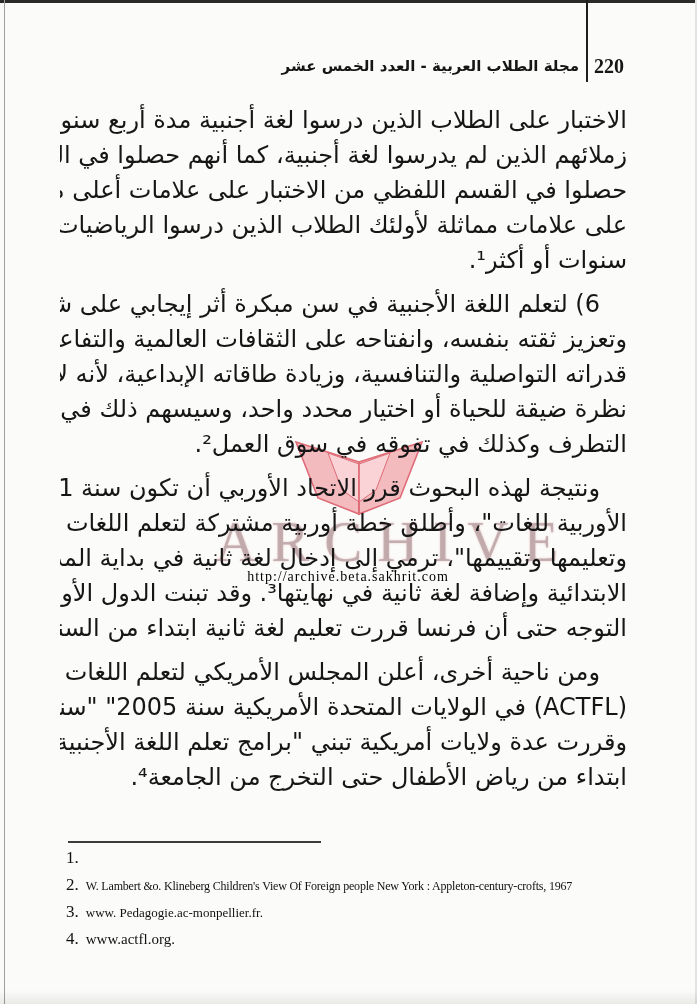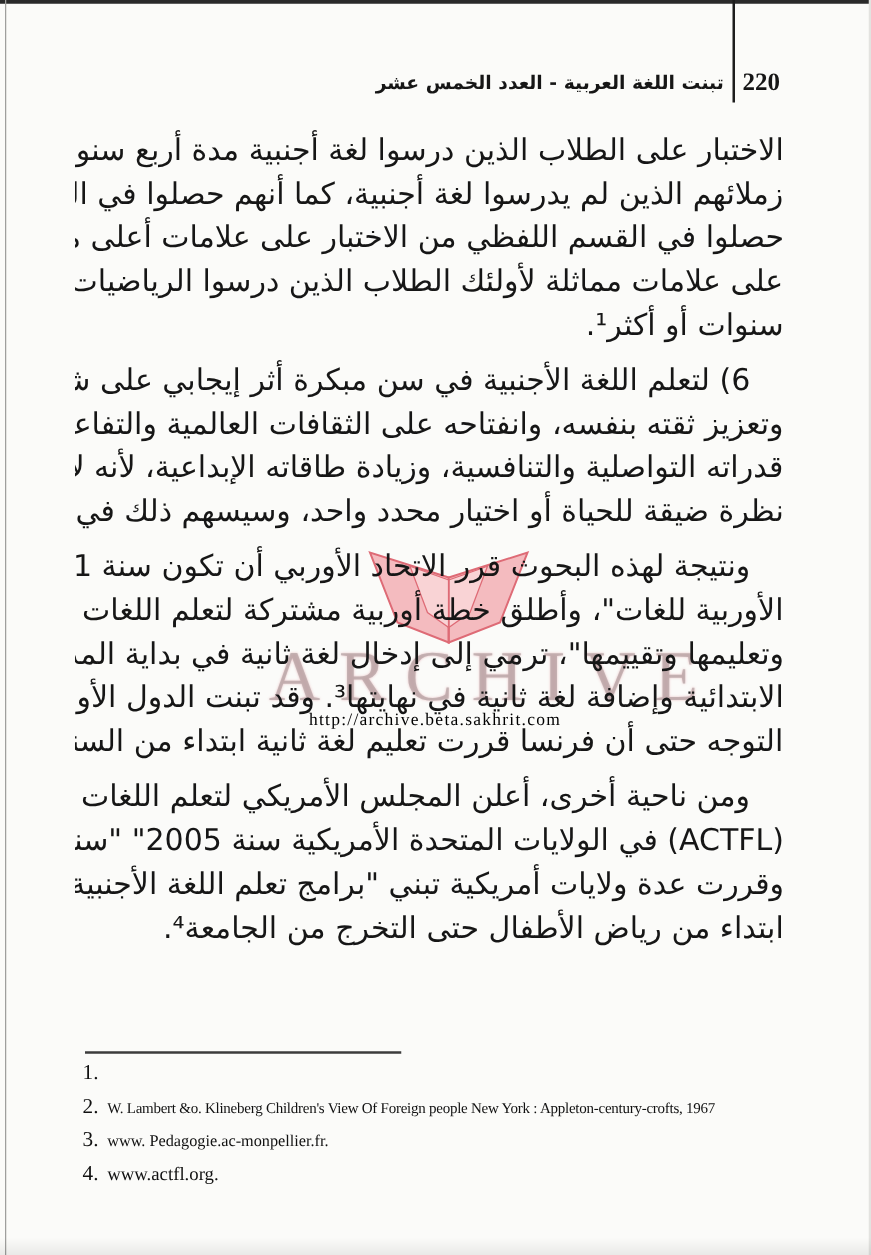--- a/index.html
+++ b/index.html
@@ -80,21 +80,21 @@
 </head>
 <body>
 
 <div class="page">
 
   <div class="top-edge"></div>
   <div class="left-edge"></div>
   <div class="right-edge"></div>
   <div class="bottom-shade"></div>
 
-  <div class="header-title">تبنت اللغة العربية - العدد الخمس عشر</div>
+  <div class="header-title">مجلة الطلاب العربية - العدد الخمس عشر</div>
   <div class="header-divider"></div>
   <div class="page-number">220</div>
 
   <div class="watermark">
     <svg viewBox="0 0 150 80">
       <path d="M75 22 L12 2 L34 58 L75 74 Z" fill="#f4b6bb" stroke="#dc5f6b" stroke-width="1.6"></path>
       <path d="M75 22 L138 2 L116 58 L75 74 Z" fill="#f4b6bb" stroke="#dc5f6b" stroke-width="1.6"></path>
       <path d="M75 24 L44 13 L58 50 L75 62 Z" fill="#f9d0d3" stroke="#dc5f6b" stroke-width="1"></path>
       <path d="M75 24 L106 13 L92 50 L75 62 Z" fill="#f9d0d3" stroke="#dc5f6b" stroke-width="1"></path>
       <path d="M75 24 L75 74" stroke="#dc5f6b" stroke-width="1.4"></path>
@@ -109,20 +109,21 @@
       <div class="line">زملائهم الذين لم يدرسوا لغة أجنبية، كما أنهم حصلوا في القسم الرياضي</div>
       <div class="line">حصلوا في القسم اللفظي من الاختبار على علامات أعلى من علامات</div>
       <div class="line">على علامات مماثلة لأولئك الطلاب الذين درسوا الرياضيات مدة أربع</div>
       <div class="line last">سنوات أو أكثر¹.</div>
     </div>
     <div class="para indent">
       <div class="line">6) لتعلم اللغة الأجنبية في سن مبكرة أثر إيجابي على شخصية الفرد،</div>
       <div class="line">وتعزيز ثقته بنفسه، وانفتاحه على الثقافات العالمية والتفاعل معها، وتطوير</div>
       <div class="line">قدراته التواصلية والتنافسية، وزيادة طاقاته الإبداعية، لأنه لا يبقى حبيس</div>
       <div class="line">نظرة ضيقة للحياة أو اختيار محدد واحد، وسيسهم ذلك في حمايته من</div>
+      <div class="line last">التطرف وكذلك في تفوقه في سوق العمل².</div>
     </div>
     <div class="para indent">
       <div class="line">ونتيجة لهذه البحوث قرر الاتحاد الأوربي أن تكون سنة 2001 "السنة</div>
       <div class="line">الأوربية للغات"، وأطلق خطة أوربية مشتركة لتعلم اللغات الحية</div>
       <div class="line">وتعليمها وتقييمها"، ترمي إلى إدخال لغة ثانية في بداية المدرسة</div>
       <div class="line">الابتدائية وإضافة لغة ثانية في نهايتها³. وقد تبنت الدول الأوربية هذا</div>
       <div class="line">التوجه حتى أن فرنسا قررت تعليم لغة ثانية ابتداء من السنة الثانية</div>
     </div>
     <div class="para indent">
       <div class="line">ومن ناحية أخرى، أعلن المجلس الأمريكي لتعلم اللغات الأجنبية</div>

